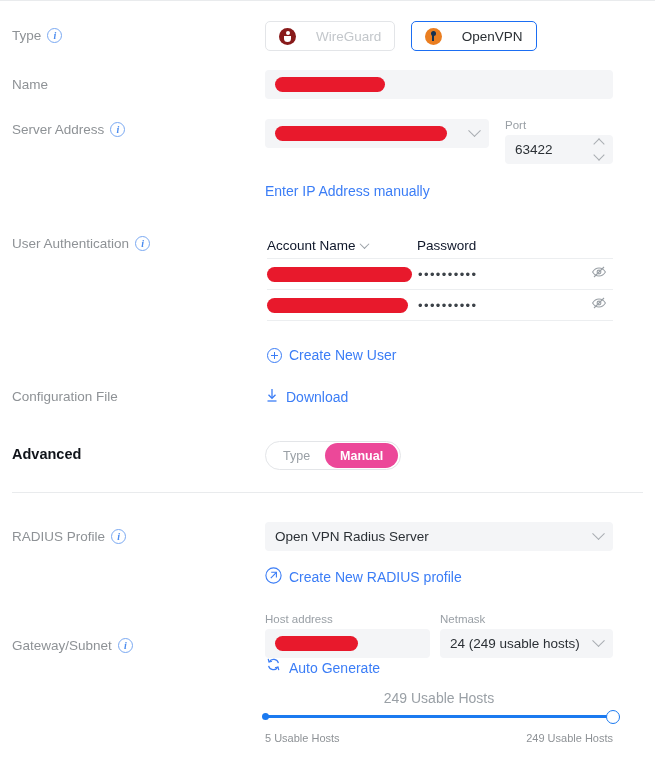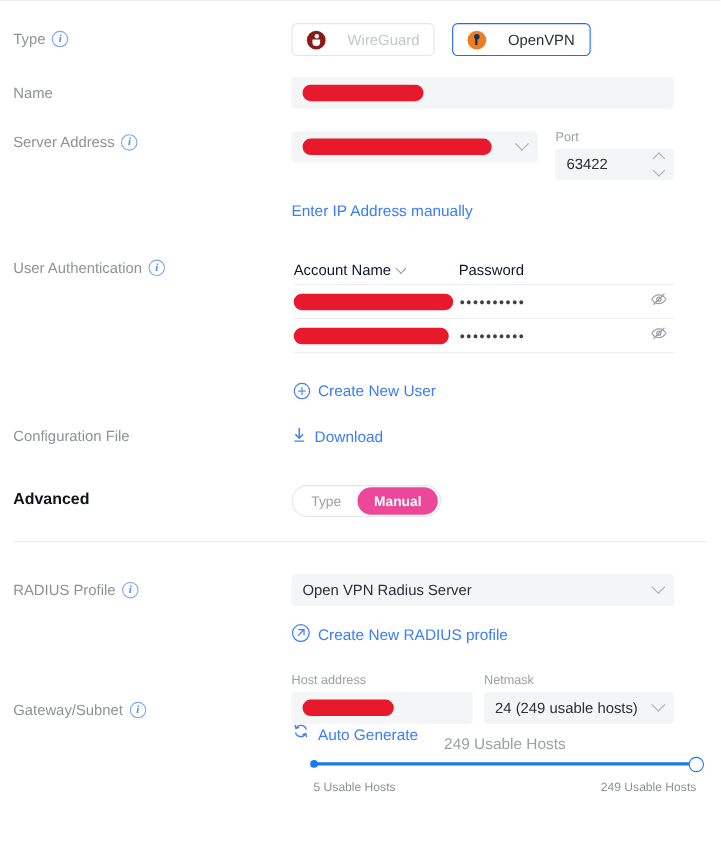--- a/index.html
+++ b/index.html
@@ -287,21 +287,21 @@
     <svg width="17" height="17" viewBox="0 0 17 17">
       <path d="M13.4 7.2a5 5 0 0 0-9.2-1.3" fill="none" stroke="#3b7df6" stroke-width="1.2"></path>
       <path d="M3.6 9.8a5 5 0 0 0 9.2 1.3" fill="none" stroke="#3b7df6" stroke-width="1.2"></path>
       <polyline points="3.2,2.9 4.0,6.1 7.0,5.2" fill="none" stroke="#3b7df6" stroke-width="1.2"></polyline>
       <polyline points="13.8,14.1 13.0,10.9 10.0,11.8" fill="none" stroke="#3b7df6" stroke-width="1.2"></polyline>
     </svg>
   </span>
   <span>Auto Generate</span>
 </a>
 
-<div style="position:absolute; left:265px; top:668px; width:348px;margin-left:20px;">
+<div style="position:absolute; left:265px; top:690px; width:348px;">
   <div class="sval">249 Usable Hosts</div>
   <div class="track" style="margin-top:9px;">
     <span class="dotL"></span>
     <span class="thumb"></span>
   </div>
   <div style="display:flex; justify-content:space-between; margin-top:14px;">
     <span class="slab">5 Usable Hosts</span>
     <span class="slab">249 Usable Hosts</span>
   </div>
 </div>

